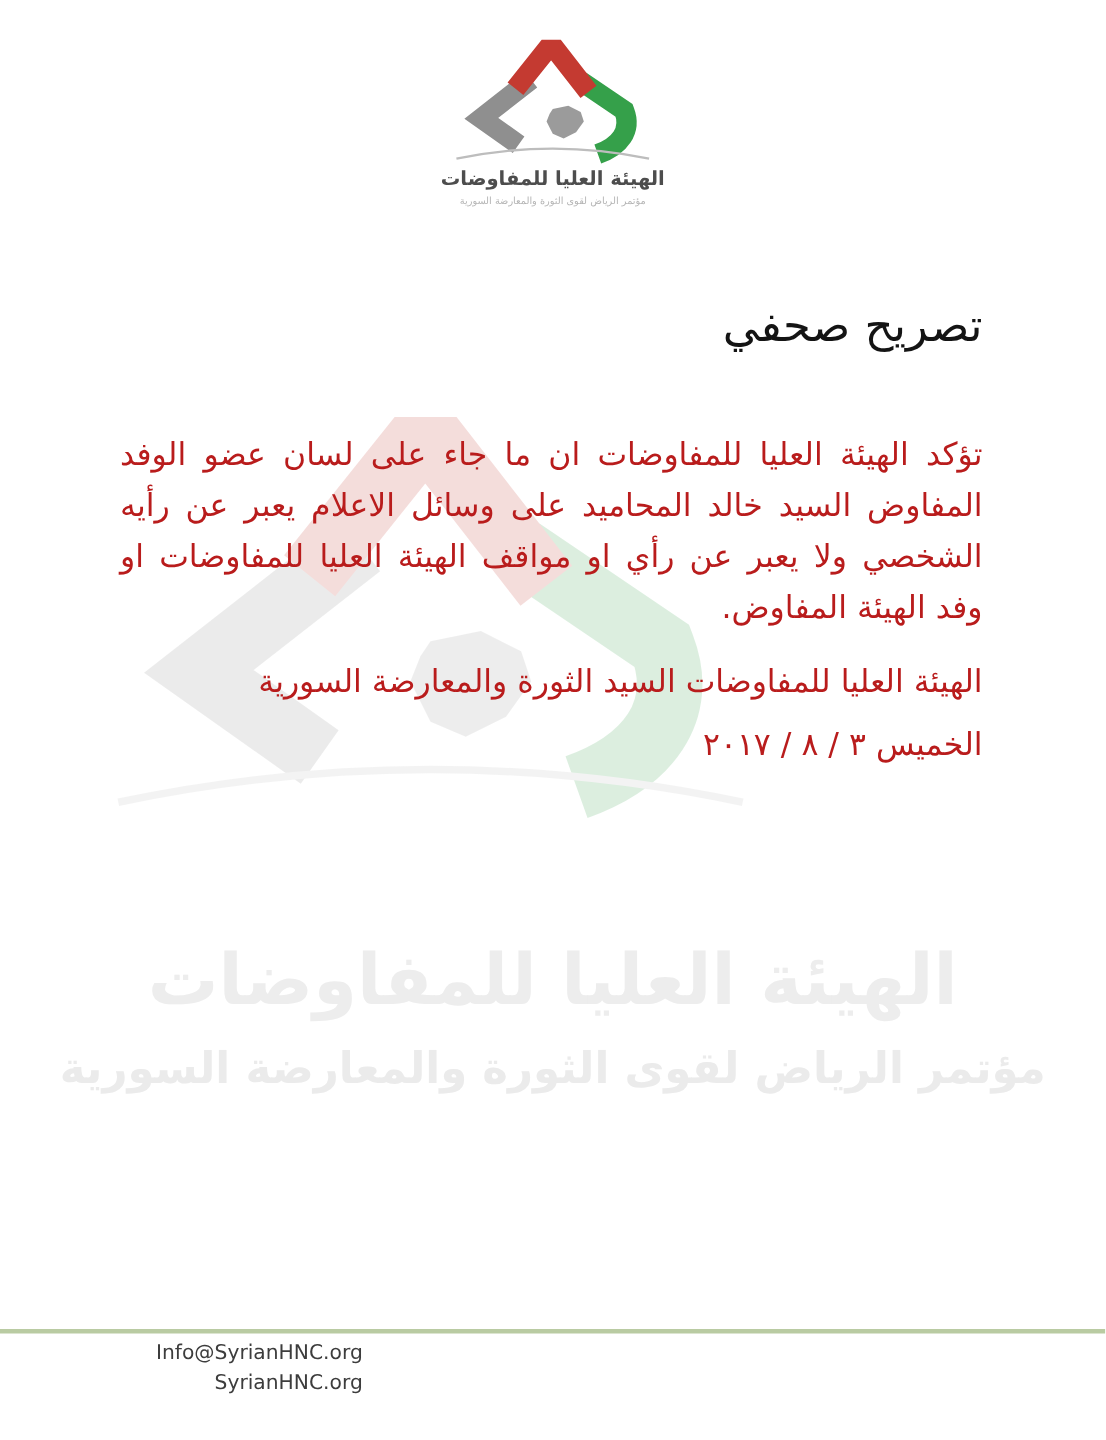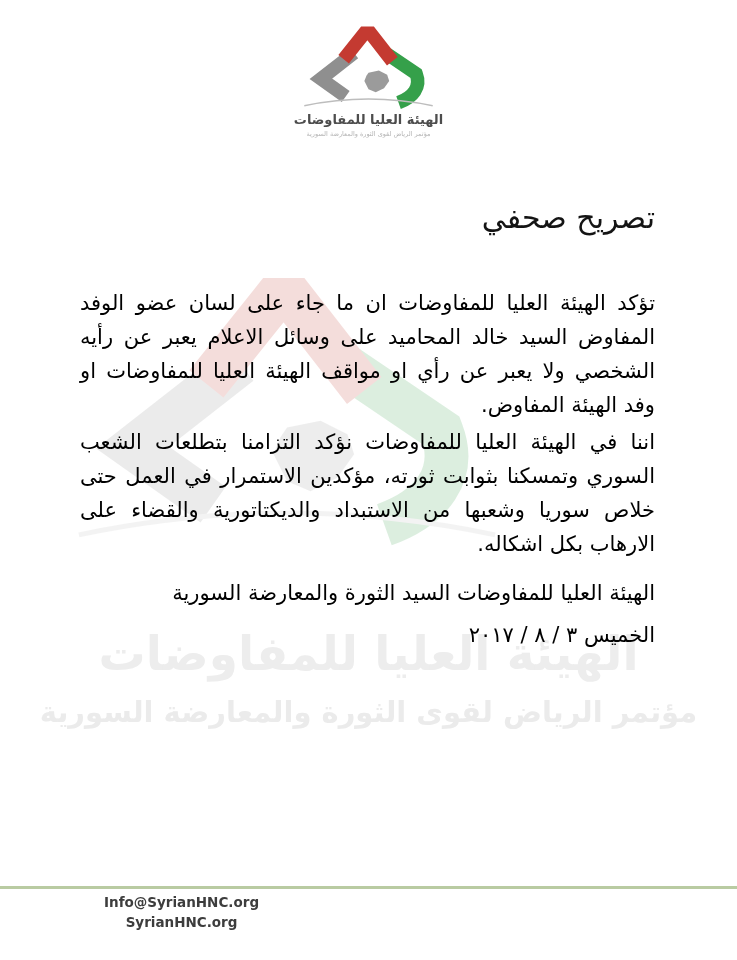--- a/index.html
+++ b/index.html
@@ -41,21 +41,21 @@
     font-size:29px;font-weight:bold;color:#ebebeb;margin-top:14px;letter-spacing:1px;
   }
 
   
   .doc-title{
     position:absolute;top:200px;right:82px;
     direction:rtl;font-size:30px;color:#141414;z-index:1;
   }
   .doc-body{
     position:absolute;top:286px;left:80px;right:82px;
-    direction:rtl;z-index:1;color:#000000;
+    direction:rtl;z-index:1;color:#b91c1c;
   }
   .doc-body p{
     margin:0;font-size:21px;line-height:34px;
     text-align:justify;text-justify:inter-word;
   }
   .doc-body p + p{margin-top:3px;}
   .doc-signature{
     margin-top:15px;font-size:21px;line-height:34px;text-align:right;
   }
   .doc-date{
@@ -63,21 +63,21 @@
   }
 
   
   .footer-divider{
     position:absolute;left:0;right:0;top:886px;height:3px;
     z-index:1;
   }
   .footer-text{
     position:absolute;left:104px;top:892px;z-index:1;
     font-size:13.5px;line-height:20px;color:#3d3d3d;
-    text-align:center;direction:ltr;font-weight:bold;
+    text-align:right;direction:ltr;
   }
 </style>
 </head>
 <body>
 
 <div class="page">
 
   <svg width="0" height="0" style="position:absolute" aria-hidden="true">
     <defs>
       <symbol id="hnc-ribbon" viewBox="0 0 140 82">
@@ -109,21 +109,20 @@
         <use href="#hnc-ribbon"></use>
       </svg>
     <div class="logo-org">الهيئة العليا للمفاوضات</div>
     <div class="logo-tagline">مؤتمر الرياض لقوى الثورة والمعارضة السورية</div>
   </div>
 
   <div class="doc-title">تصريح صحفي</div>
 
   <div class="doc-body">
     <p>تؤكد الهيئة العليا للمفاوضات ان ما جاء على لسان عضو الوفد المفاوض السيد خالد المحاميد على وسائل الاعلام يعبر عن رأيه الشخصي ولا يعبر عن رأي او مواقف الهيئة العليا للمفاوضات او وفد الهيئة المفاوض.</p>
-    <p>اننا في الهيئة العليا للمفاوضات نؤكد التزامنا بتطلعات الشعب السوري وتمسكنا بثوابت ثورته، مؤكدين الاستمرار في العمل حتى خلاص سوريا وشعبها من الاستبداد والديكتاتورية والقضاء على الارهاب بكل اشكاله.</p>
     <div class="doc-signature">الهيئة العليا للمفاوضات السيد الثورة والمعارضة السورية</div>
     <div class="doc-date">الخميس ٣ / ٨ / ٢٠١٧</div>
   </div>
 
   <div class="footer-divider" style="background: rgb(185, 203, 162);"></div>
   <div class="footer-text">
     <div>Info@SyrianHNC.org</div>
     <div>SyrianHNC.org</div>
   </div>
 

